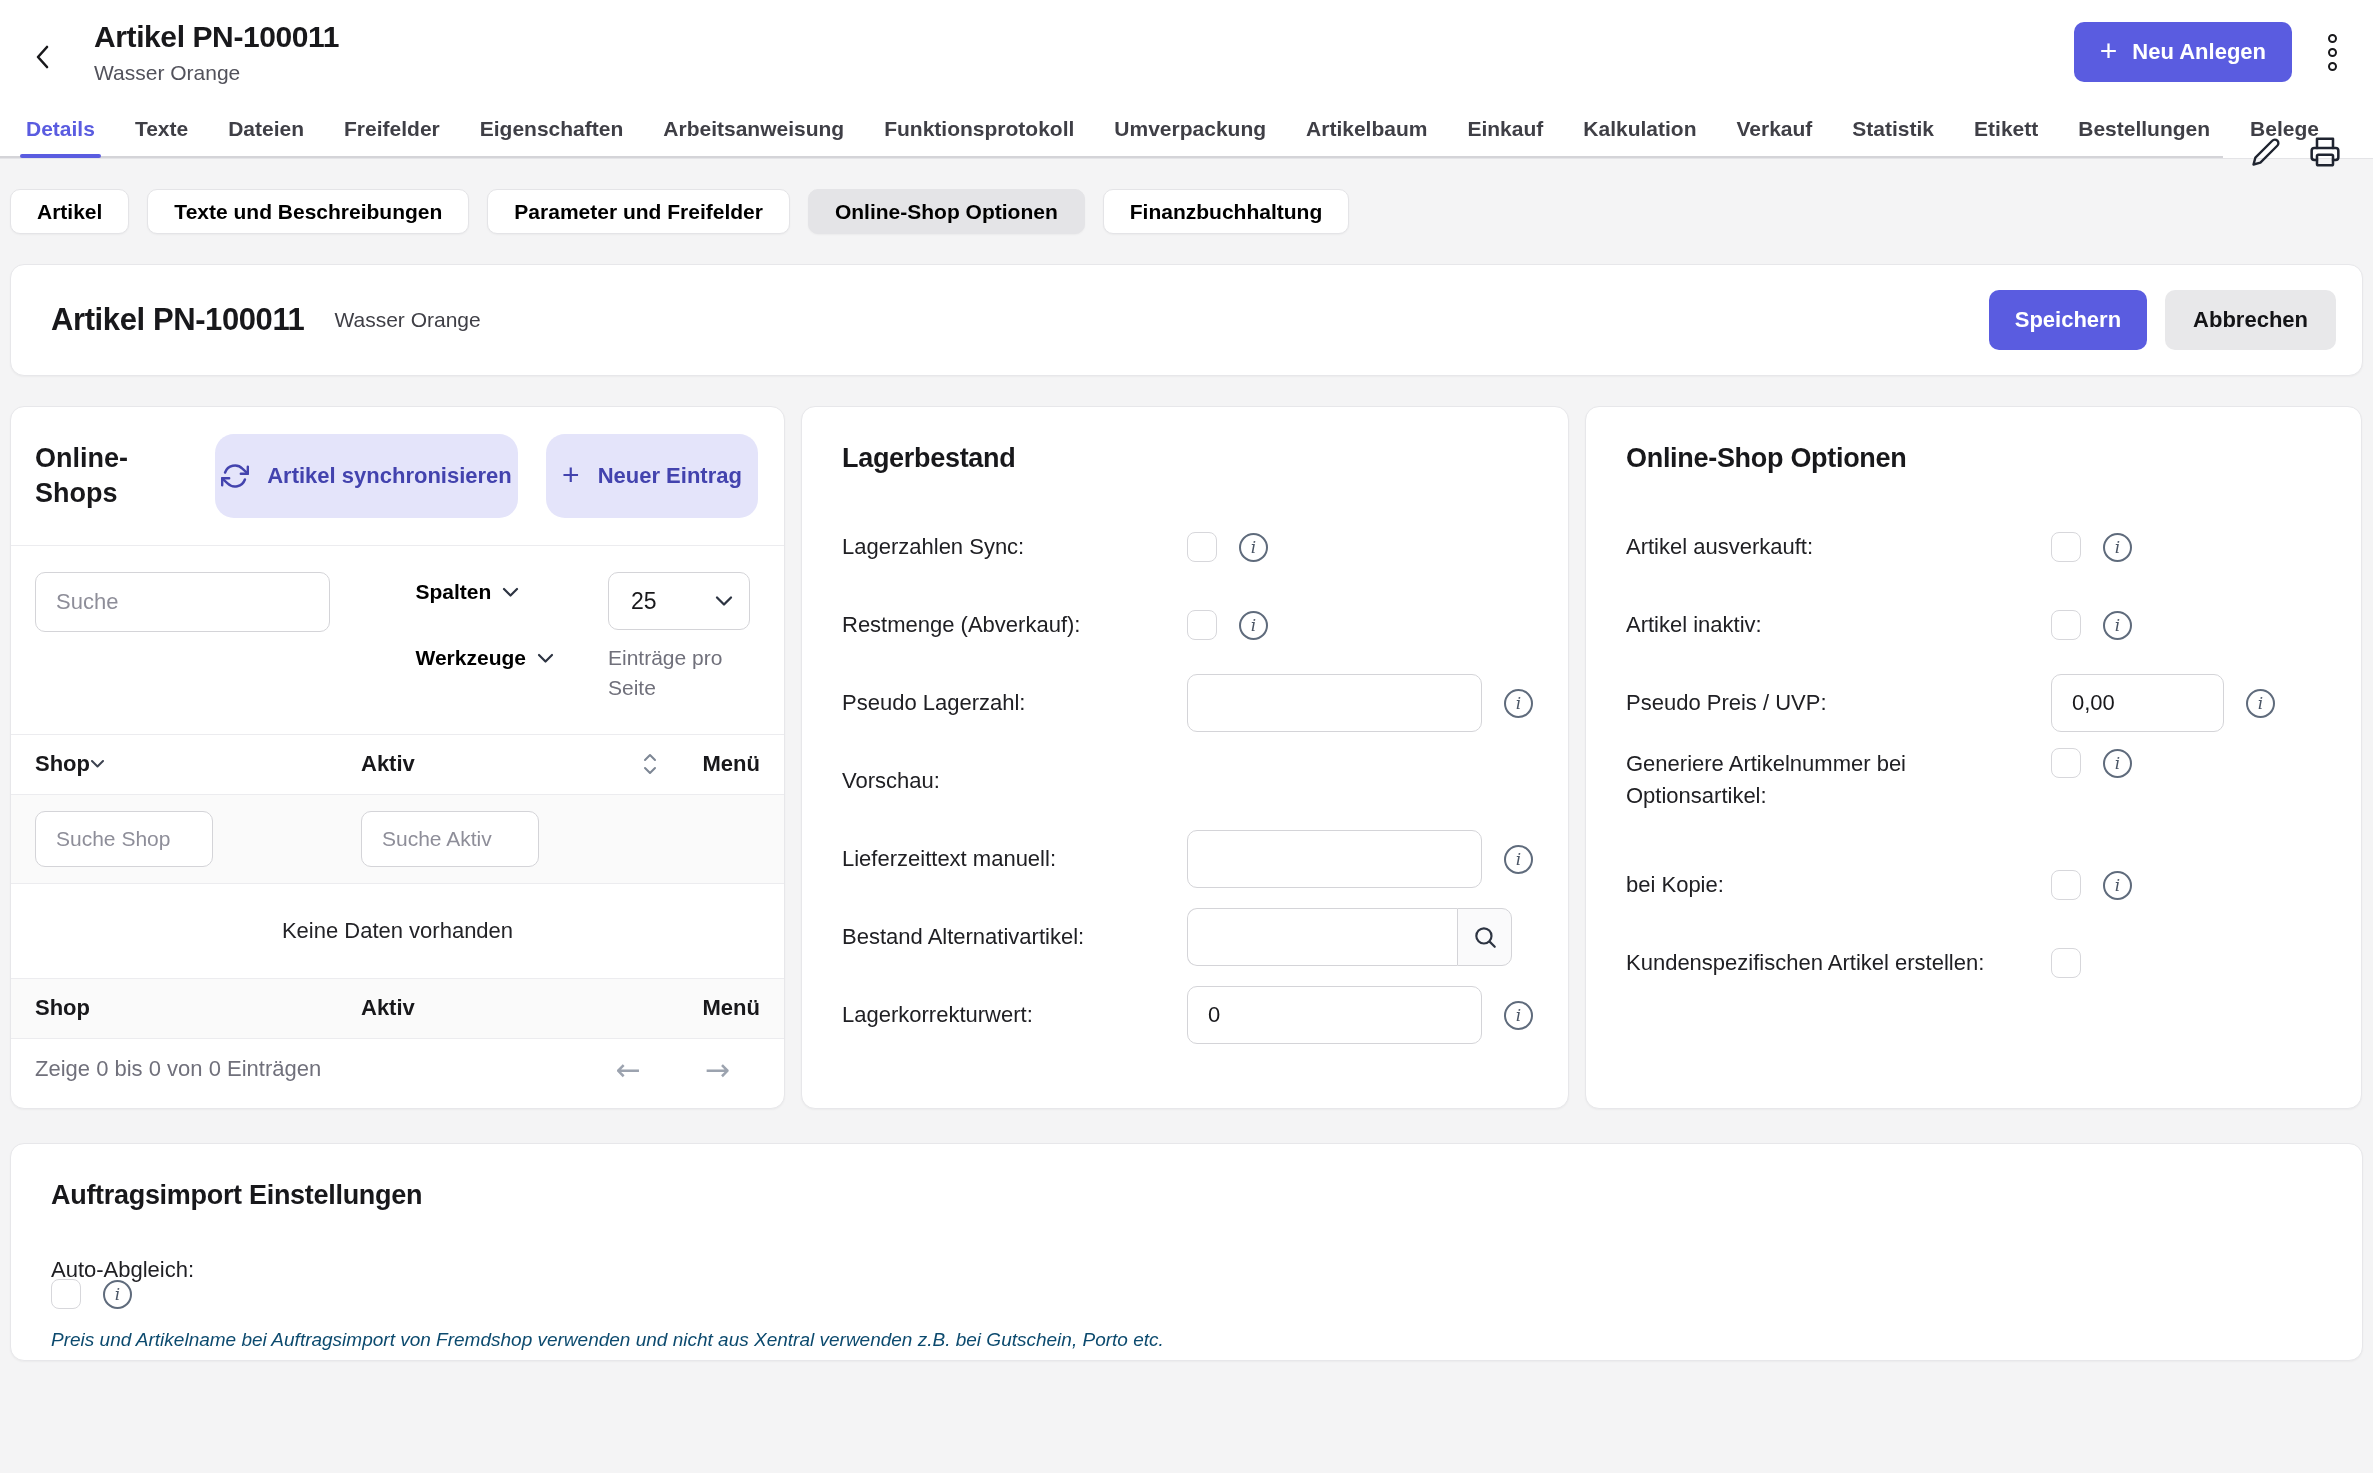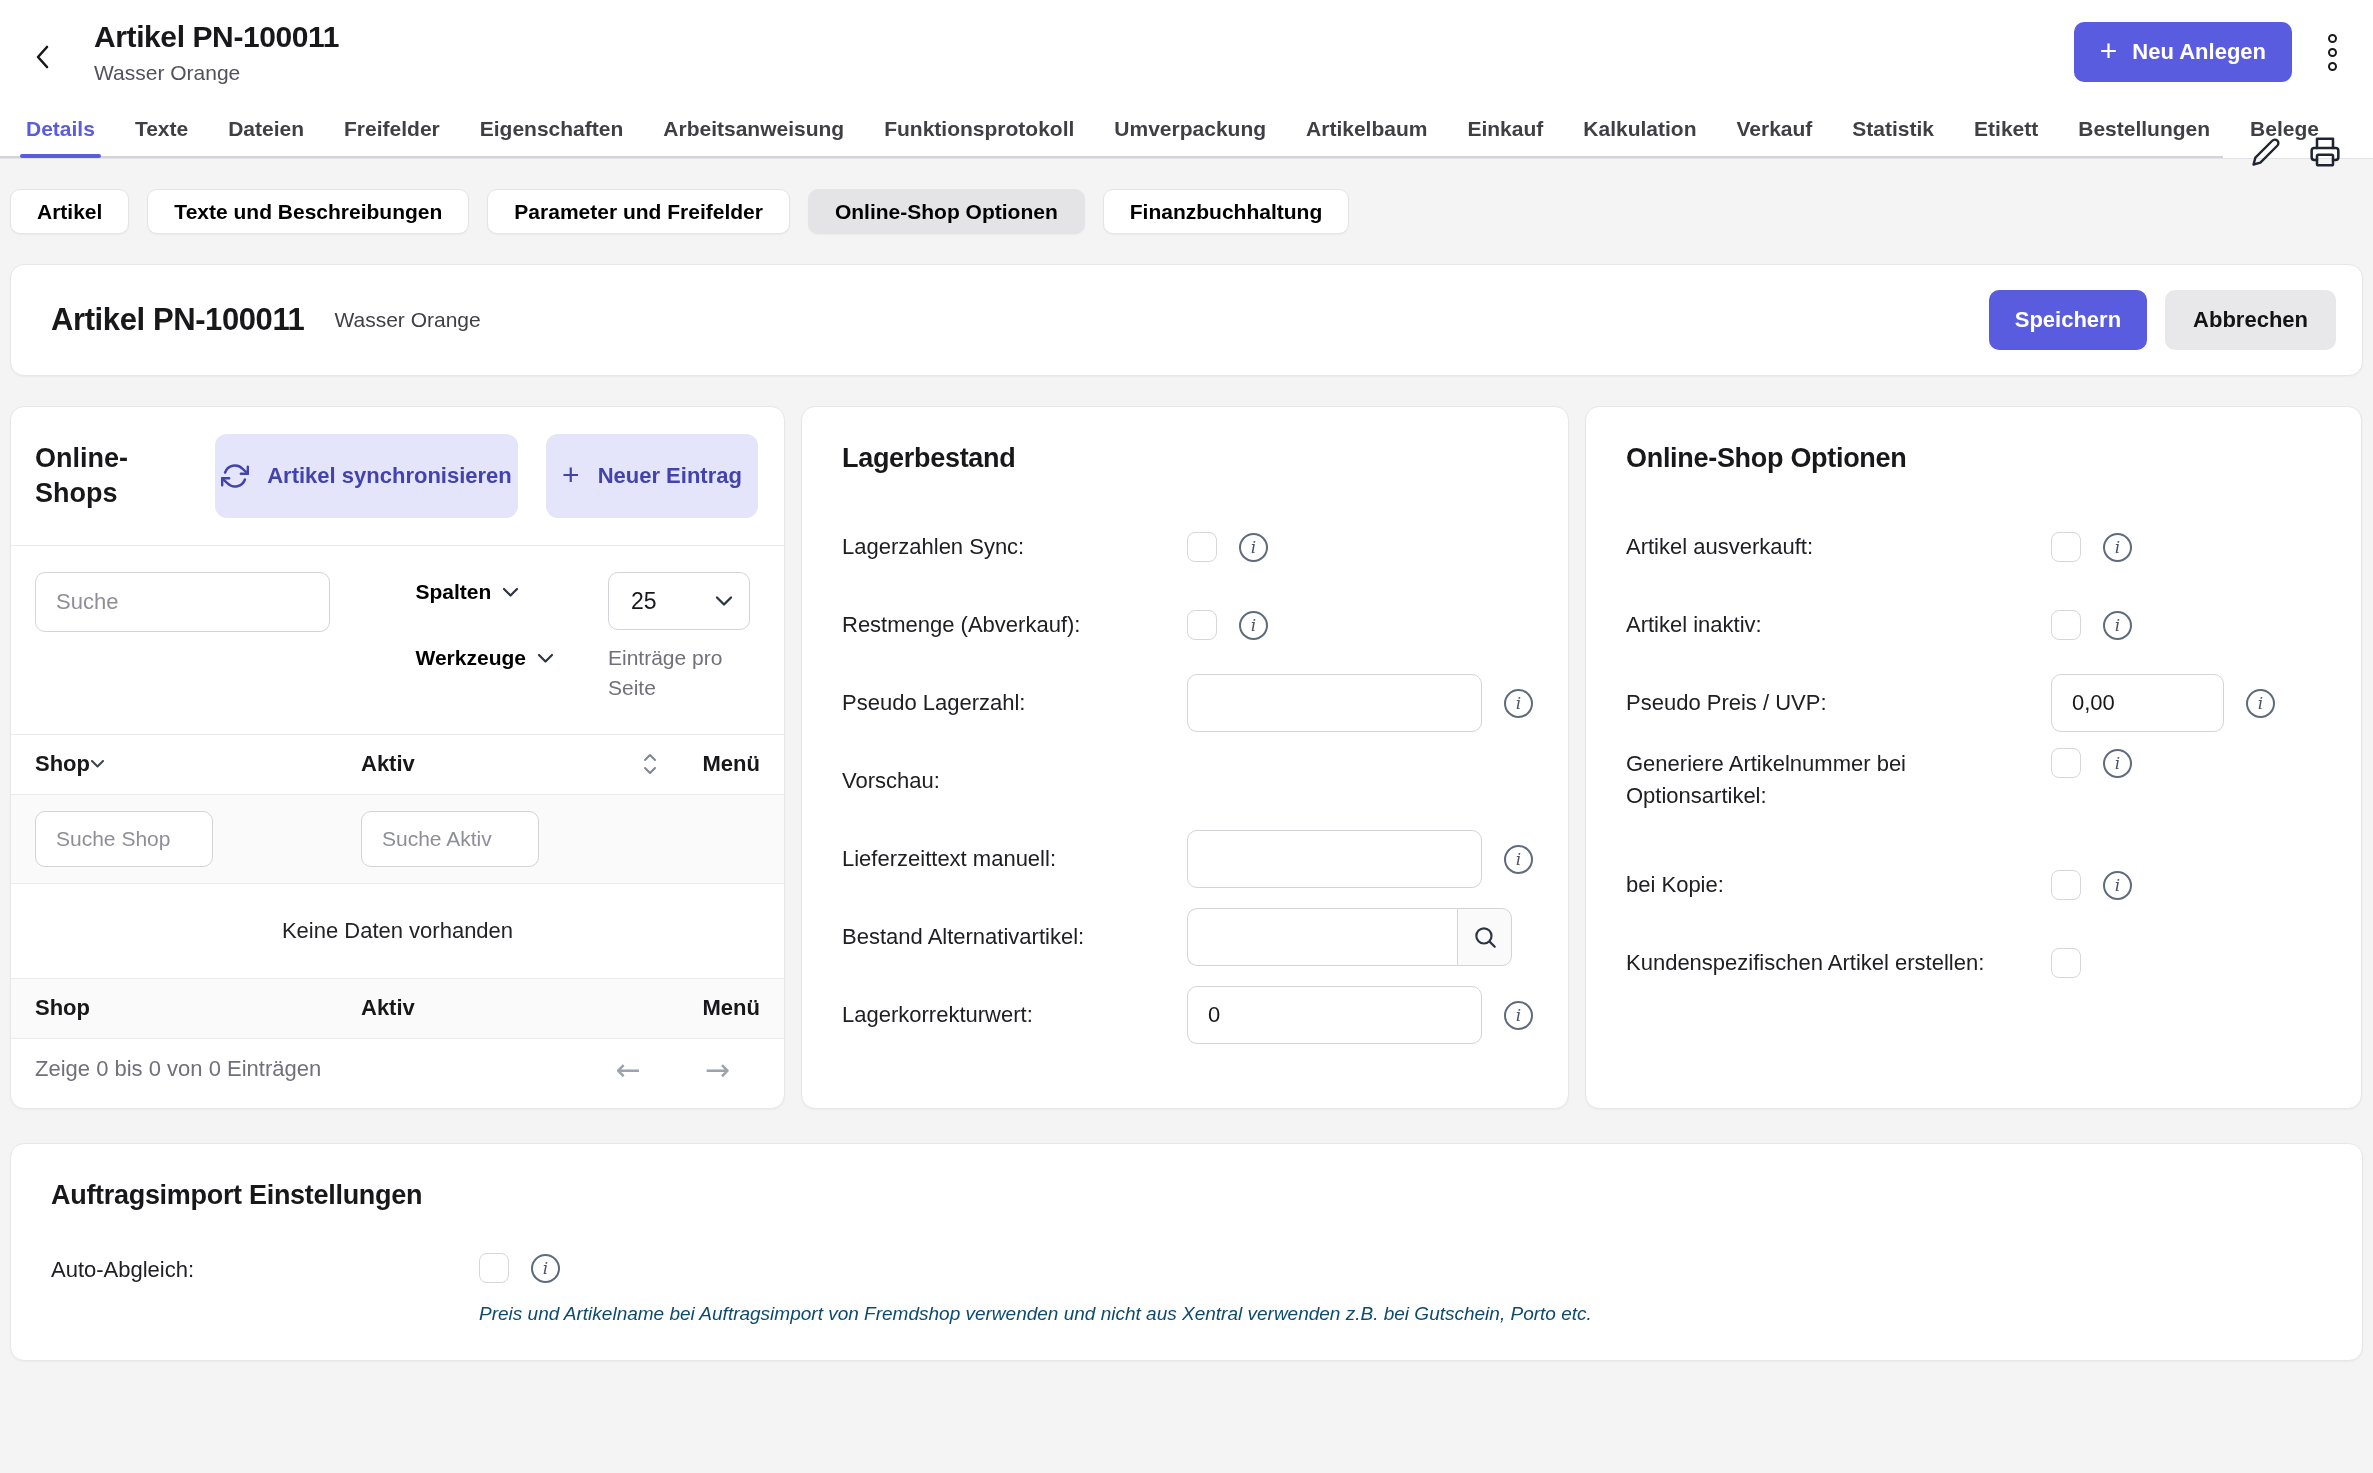--- a/index.html
+++ b/index.html
@@ -81,21 +81,21 @@
   .panels { display:flex; gap:16px; margin:30px 10px 0; height:703px; }
   .panel-os { width:775px; display:flex; flex-direction:column; }
   .panel-stock { width:768px; padding:36px 40px; }
   .panel-opts { width:777px; padding:36px 40px; }
   .panel-title { font-size:27px; font-weight:bold; letter-spacing:-0.3px; }
 
   
   .os-head { display:flex; align-items:center; gap:28px; padding:27px 24px; border-bottom:1px solid #ececef; }
   .os-title { width:152px; font-size:27px; font-weight:bold; line-height:1.3; }
   .btn-soft {
-    background:#e4e4fa; color:#4343ae; border-radius:12px; font-weight:bold; font-size:22px;
+    background:#e4e4fa; color:#4343ae; border-radius:19px; font-weight:bold; font-size:22px;
     display:flex; align-items:center; justify-content:center; gap:18px; height:84px;
   }
   .btn-soft .soft-lbl { text-align:center; line-height:1.35; }
   .btn-sync { width:303px; }
   .btn-newentry { width:212px; }
 
   .os-controls { display:flex; padding:26px 24px 30px; border-bottom:1px solid #ececef; }
   input.text {
     border:1px solid #d4d4d8; border-radius:10px; height:60px;
     font:inherit; color:#18181b; padding:0 20px; outline:none; background:#fff;
@@ -147,21 +147,21 @@
   .panel-opts input.field { width:173px; }
   .input-group { display:flex; }
   .input-group input { width:270px; height:58px; border-radius:10px 0 0 10px; border-right:none; }
   .ig-btn {
     width:55px; height:58px; border:1px solid #d4d4d8; border-radius:0 10px 10px 0;
     background:#fafafb; display:flex; align-items:center; justify-content:center; cursor:pointer;
   }
 
   
   .import-card { margin:34px 10px 0; padding:36px 40px 46px; height:218px; }
-  .import-row { display:flex; align-items:flex-start; margin-top:46px; }
+  .import-row { display:flex; align-items:flex-start; margin-top:46px;flex-direction:column; }
   .import-label { width:428px; flex:none; font-size:22px; color:#202024; }
   .import-ctrl { display:flex; flex-direction:column; }
   .ctrl-line { display:flex; align-items:center; margin-top:-4px; }
   .hint { margin-top:20px; font-style:italic; color:#0c4a6e; font-size:19px; }
 </style>
 </head>
 <body>
 
 <header class="app-header">
   <div class="hdr-top">

